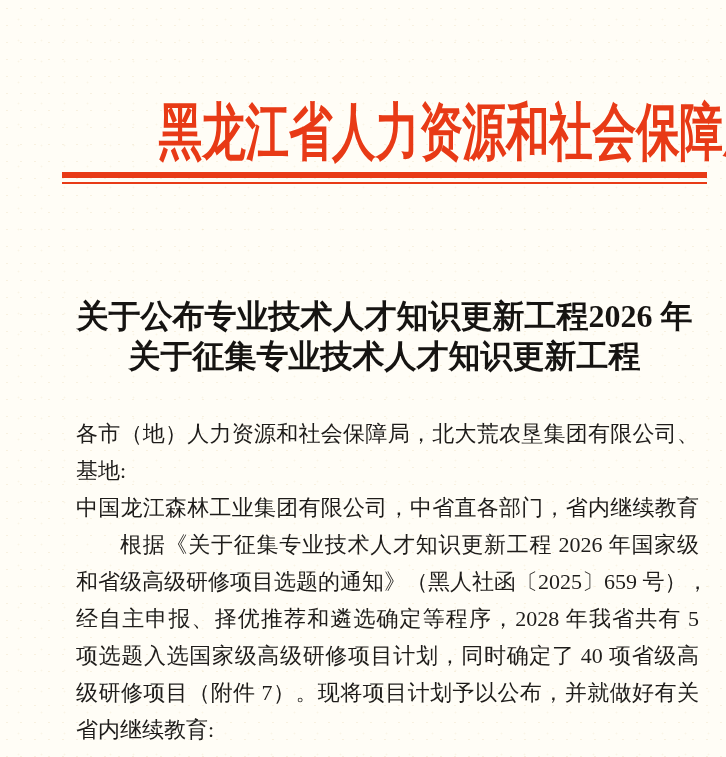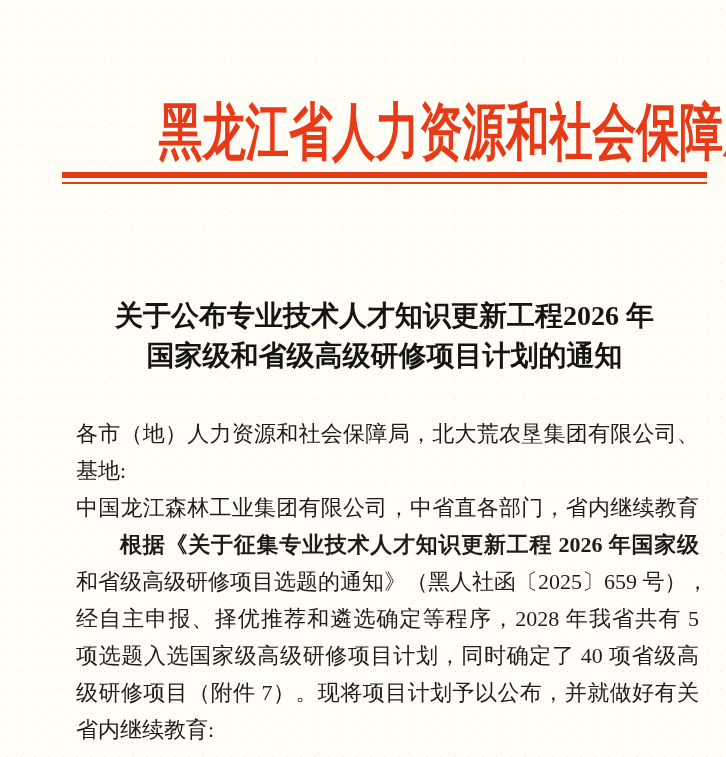--- a/index.html
+++ b/index.html
@@ -34,49 +34,49 @@
   .rule{position:absolute;left:62px;width:645px;background:var(--accent);}
   .rule.thick{top:172px;height:6px;}
   .rule.thin{top:182px;height:2px;}
   .doc-number{
     position:absolute;top:230px;left:427px;width:300px;
     text-align:center;font-size:22px;line-height:26px;
     letter-spacing:1px;white-space:nowrap;
   }
   .title{
     position:absolute;top:296px;left:62px;width:645px;margin:0;
-    text-align:center;font-size:28px;line-height:40px;font-weight:700;
+    text-align:center;font-size:32px;line-height:40px;font-weight:700;
     color:#161412;
   }
   .title .tl{display:block;white-space:nowrap;}
   .body-text{
     position:absolute;top:415px;left:76px;width:623px;
     font-size:22px;line-height:37px;
   }
   .line{
     display:block;white-space:nowrap;
     text-align:justify;text-align-last:justify;
   }
   .line.last{text-align:left;text-align-last:left;}
-  .line.indent{text-indent:2em;font-weight:bold;}
+  .line.indent{text-indent:2em;}
 </style>
 </head>
 <body>
 
 <div class="page">
 
   <div class="agency">黑龙江省人力资源和社会保障厅</div>
 
   <div class="rule thick"></div>
   <div class="rule thin"></div>
 
 
   <h1 class="title">
     <span class="tl">关于公布专业技术人才知识更新工程2026 年</span>
-    <span class="tl">国家级和省级高级研修项目计划的通知</span>
+    <span class="tl">关于征集专业技术人才知识更新工程</span>
   </h1>
 
   <div class="body-text">
     <span class="line">各市（地）人力资源和社会保障局，北大荒农垦集团有限公司、</span>
     <span class="line last">基地:</span>
     <span class="line">中国龙江森林工业集团有限公司，中省直各部门，省内继续教育</span>
     <span class="line indent">根据《关于征集专业技术人才知识更新工程 2026 年国家级</span>
     <span class="line">和省级高级研修项目选题的通知》（黑人社函〔2025〕659 号），</span>
     <span class="line">经自主申报、择优推荐和遴选确定等程序，2028 年我省共有 5</span>
     <span class="line">项选题入选国家级高级研修项目计划，同时确定了 40 项省级高</span>

